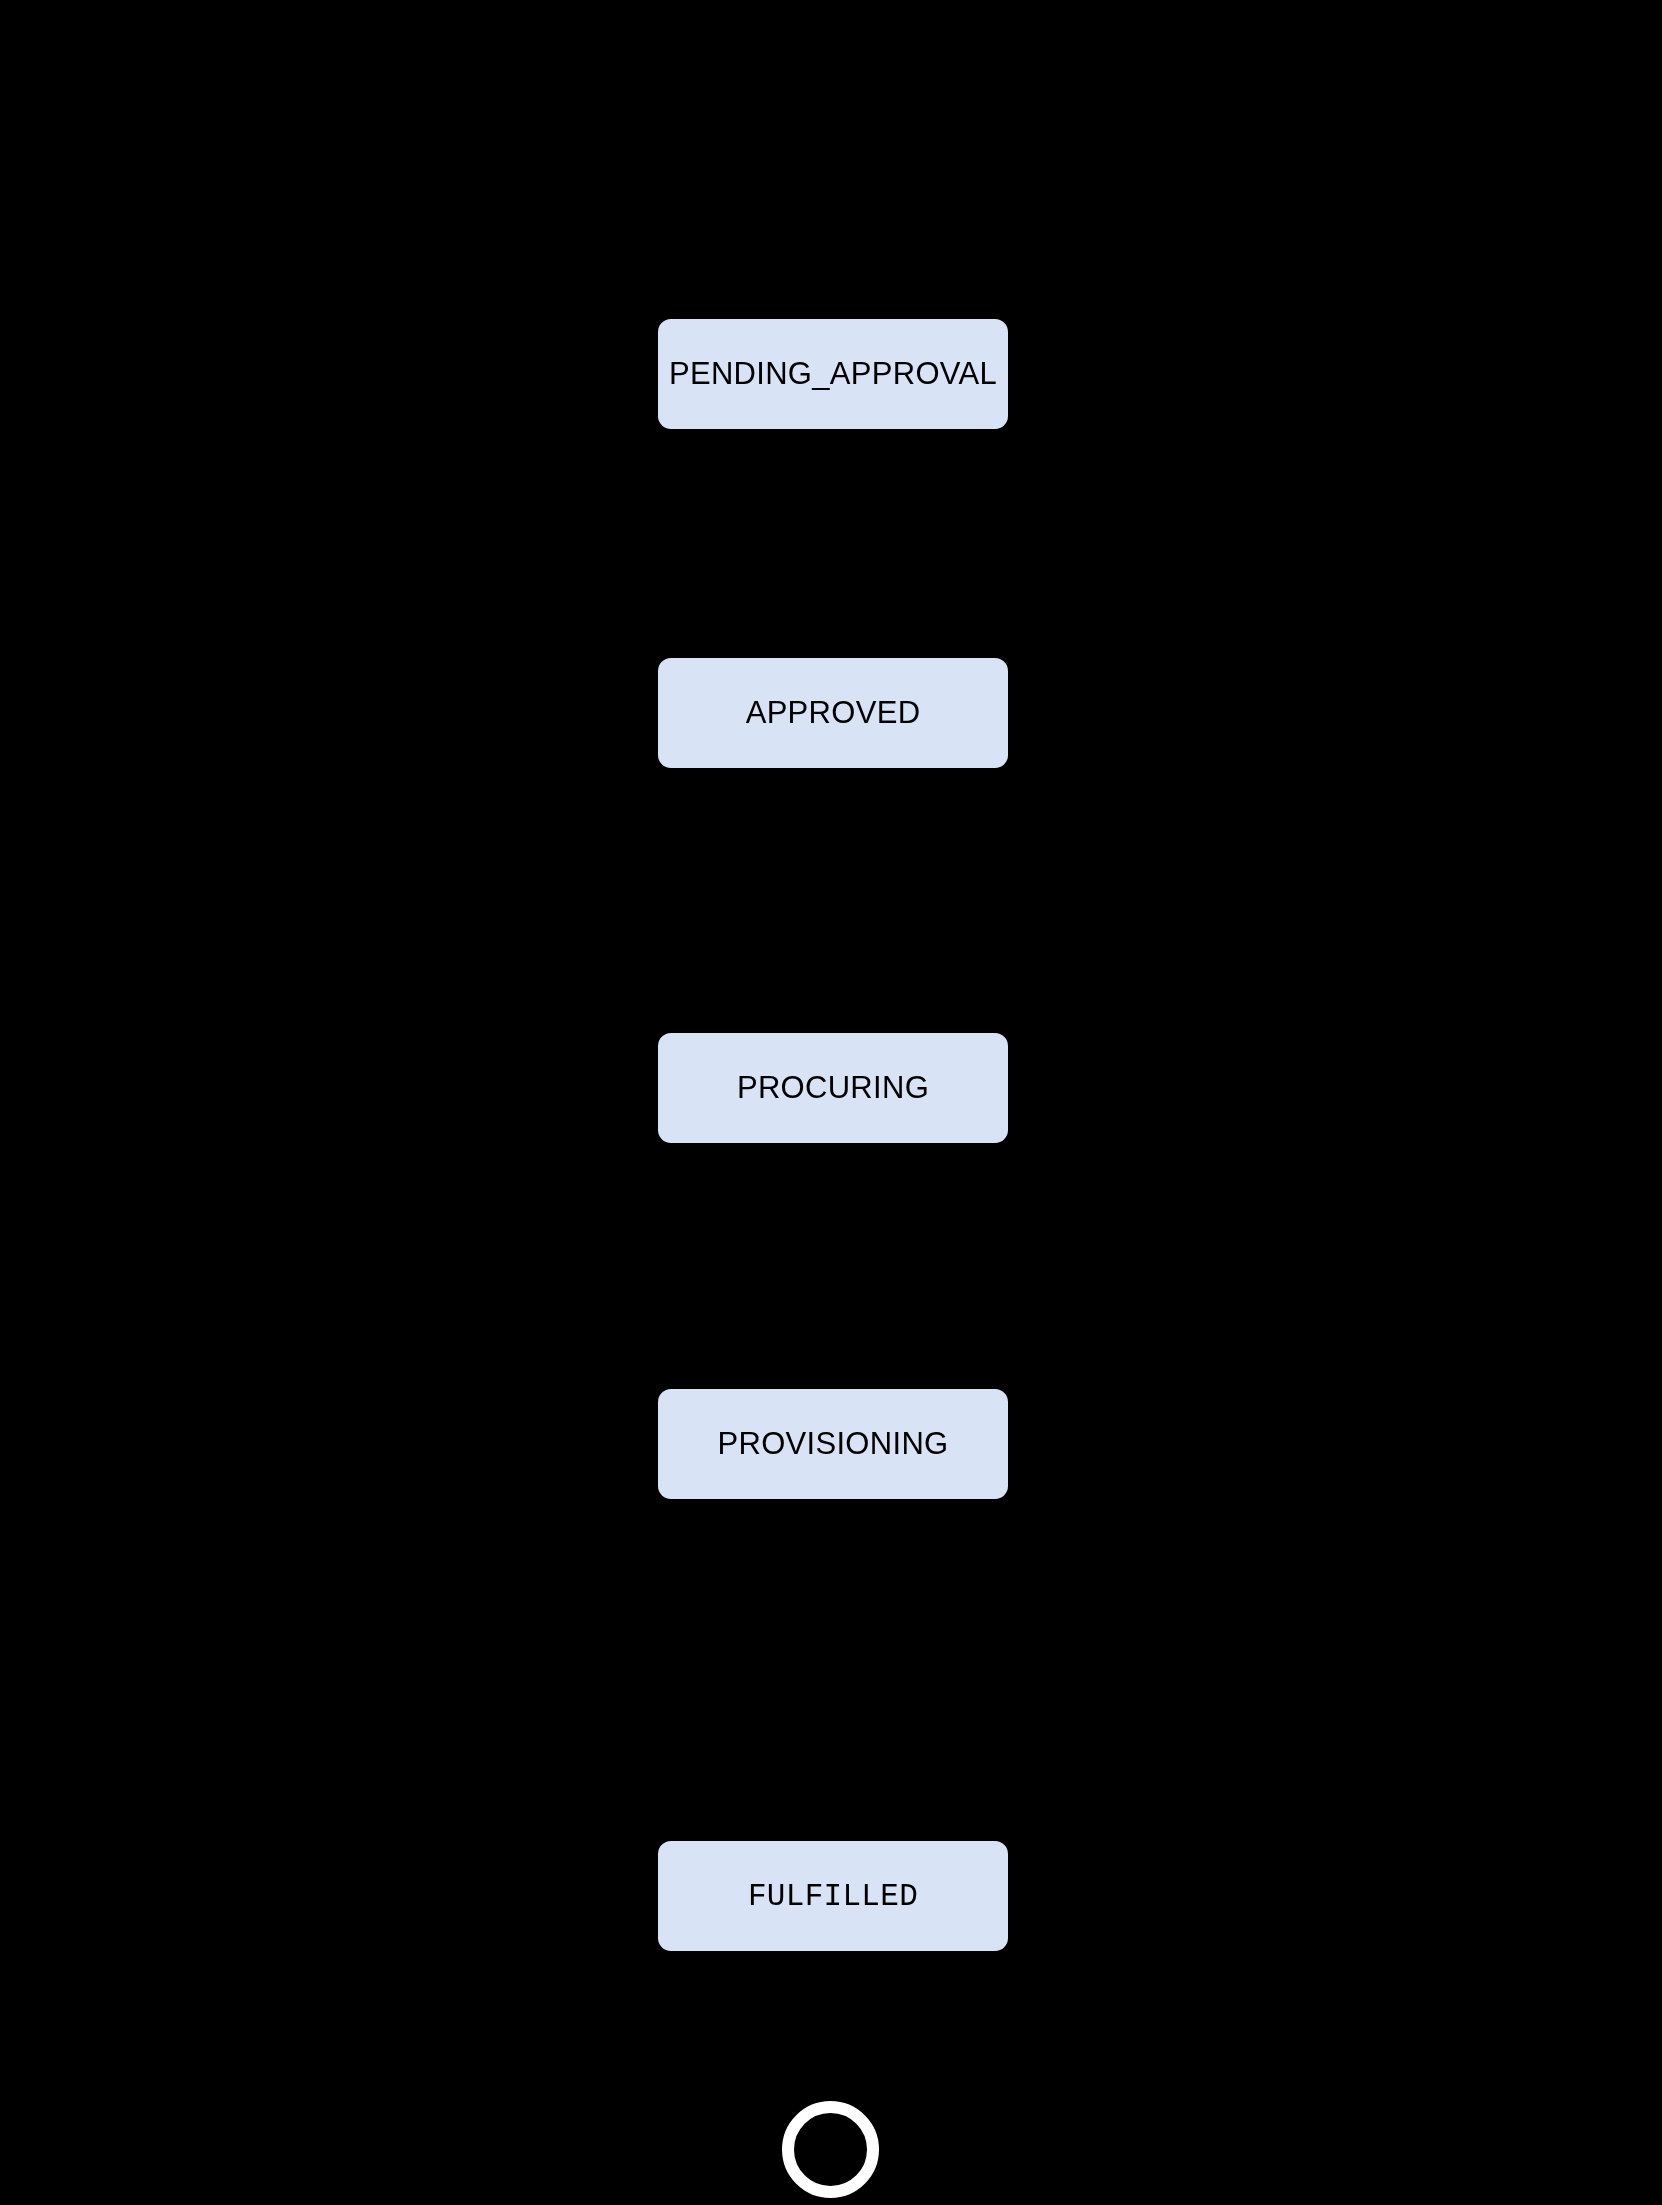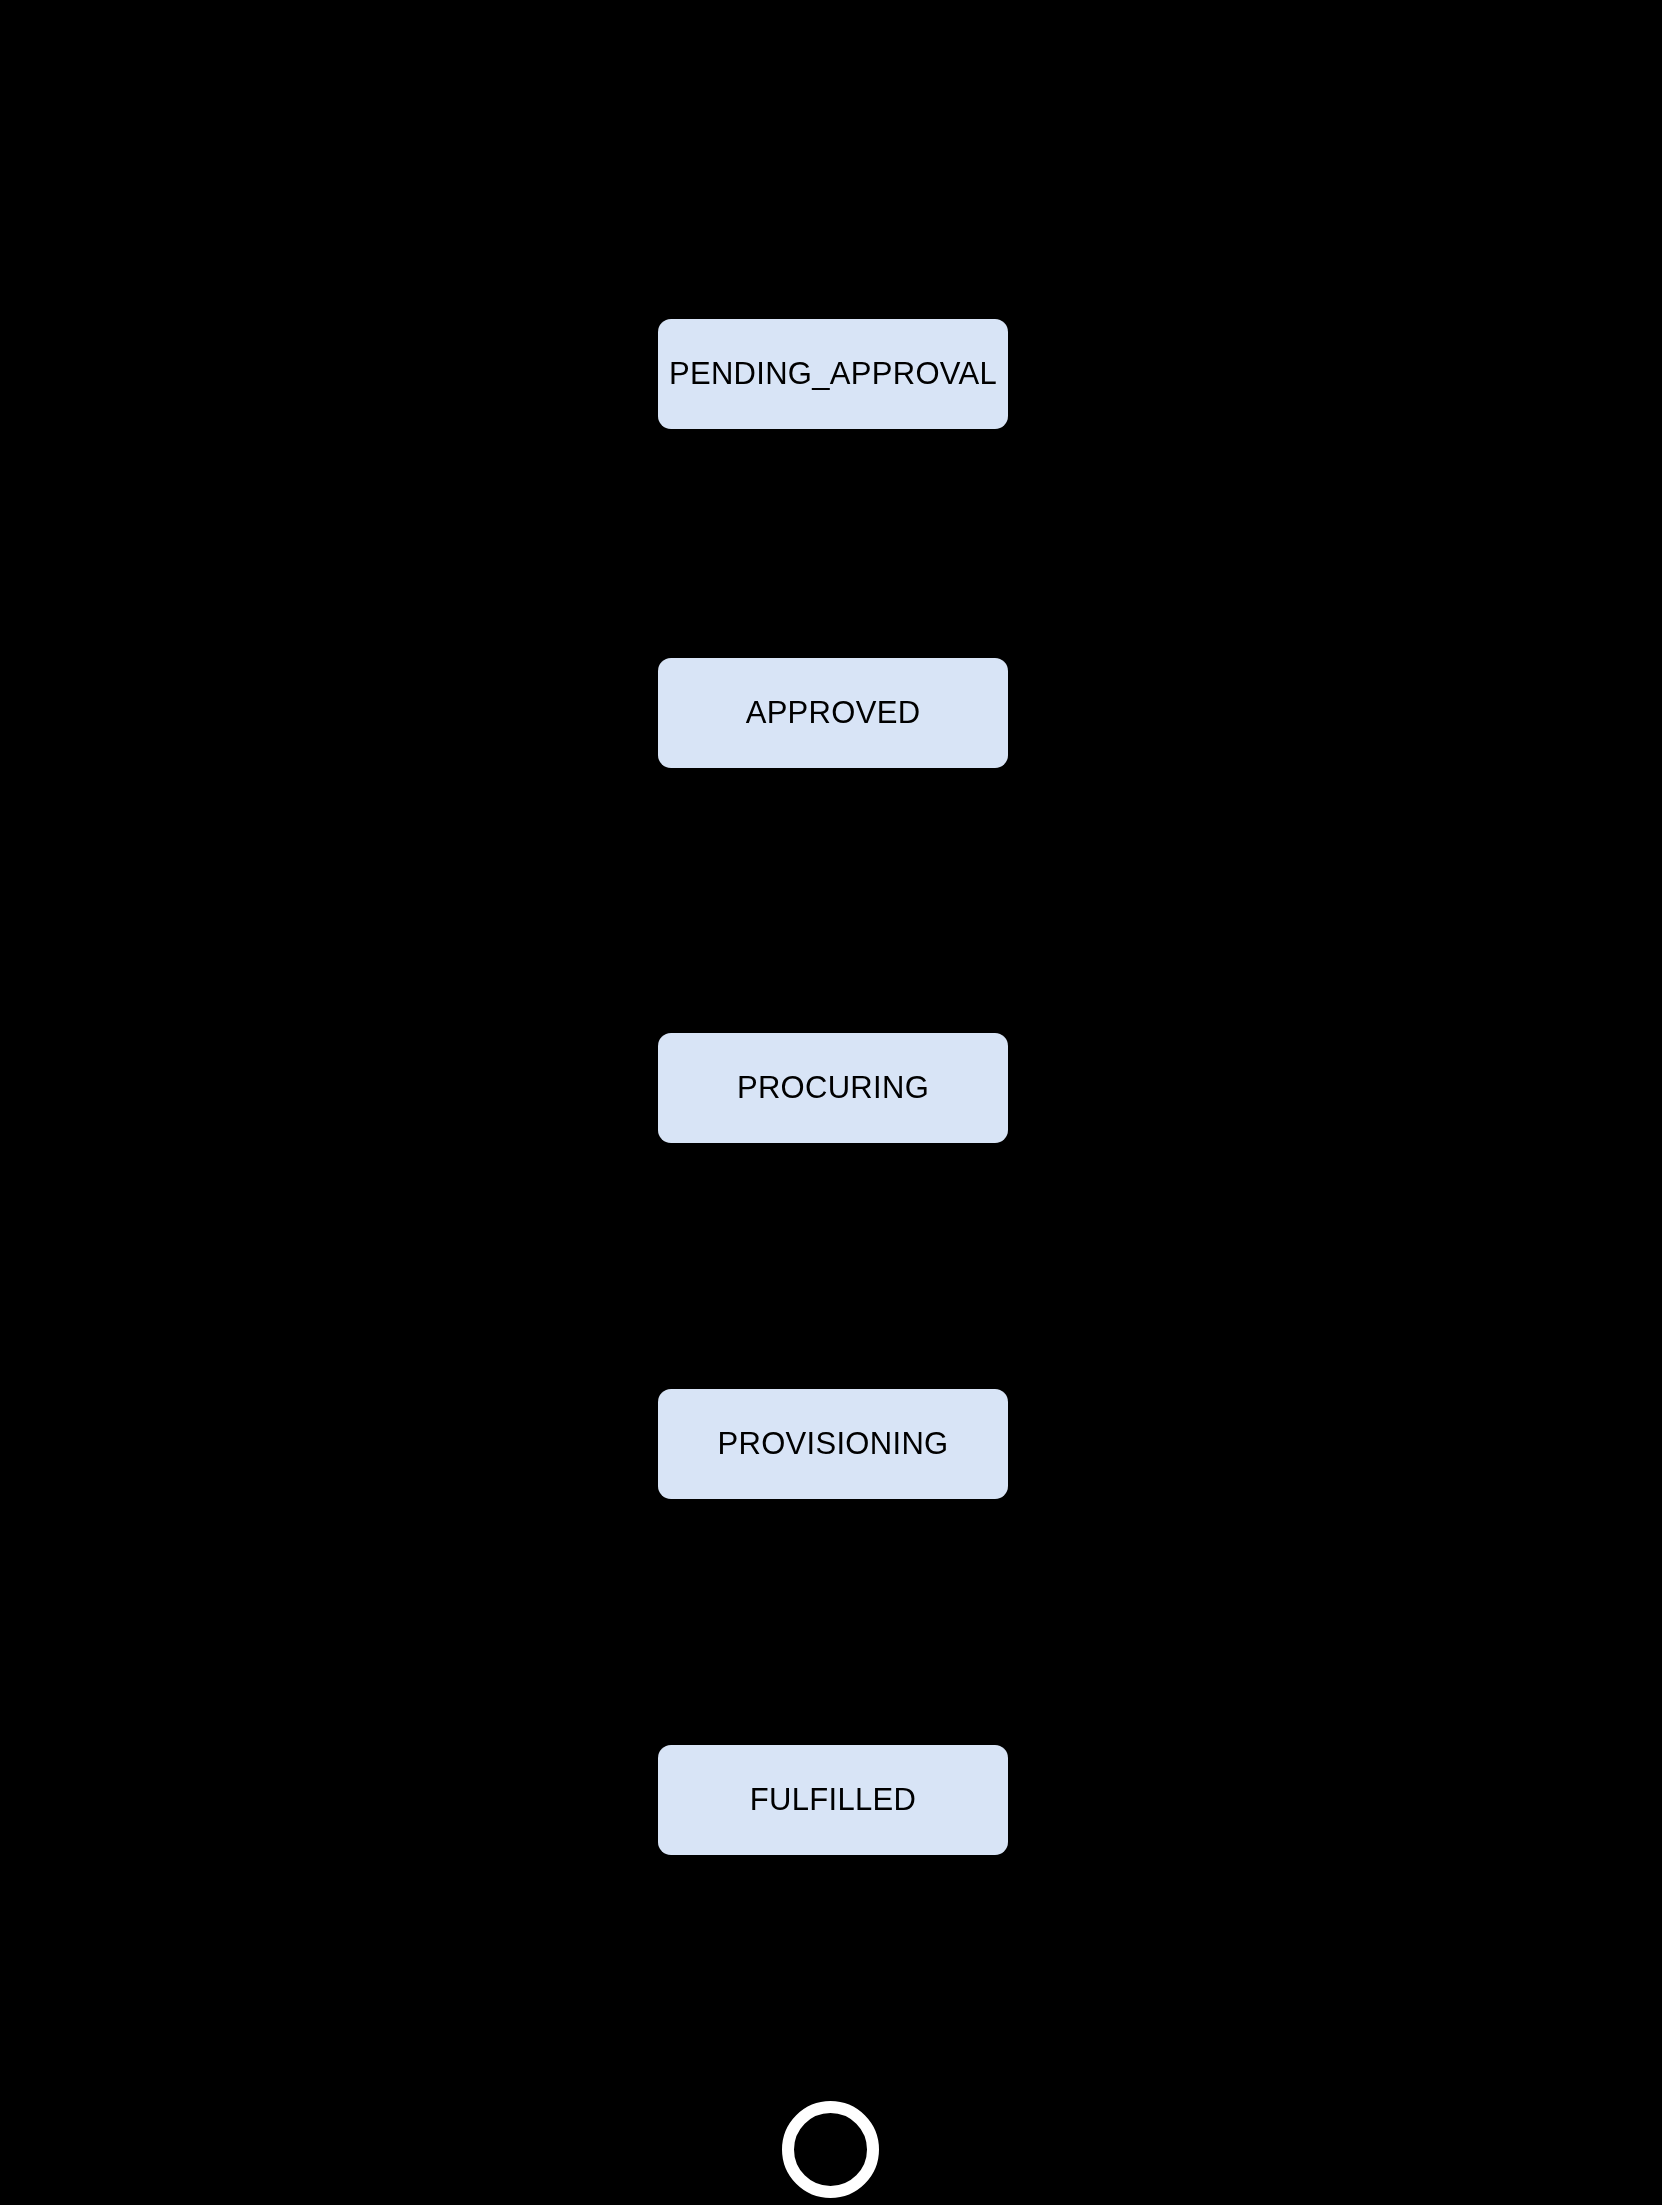--- a/index.html
+++ b/index.html
@@ -29,21 +29,21 @@
     justify-content: center;
     font-size: 31px;
     font-weight: 400;
     letter-spacing: 0.3px;
     white-space: nowrap;
   }
   .pos-1 { top: 319px; }
   .pos-2 { top: 658px; }
   .pos-3 { top: 1033px; }
   .pos-4 { top: 1389px; }
-  .pos-5 { top: 1745px; }
+  .pos-5 { top: 1841px; font-family: Liberation Mono, monospace; }
   .final-state {
     position: absolute;
     left: 782px;
     top: 2101px;
     width: 97px;
     height: 97px;
     box-sizing: border-box;
     border: 12px solid var(--final-ring, #fff);
     border-radius: 50%;
     background: transparent;

